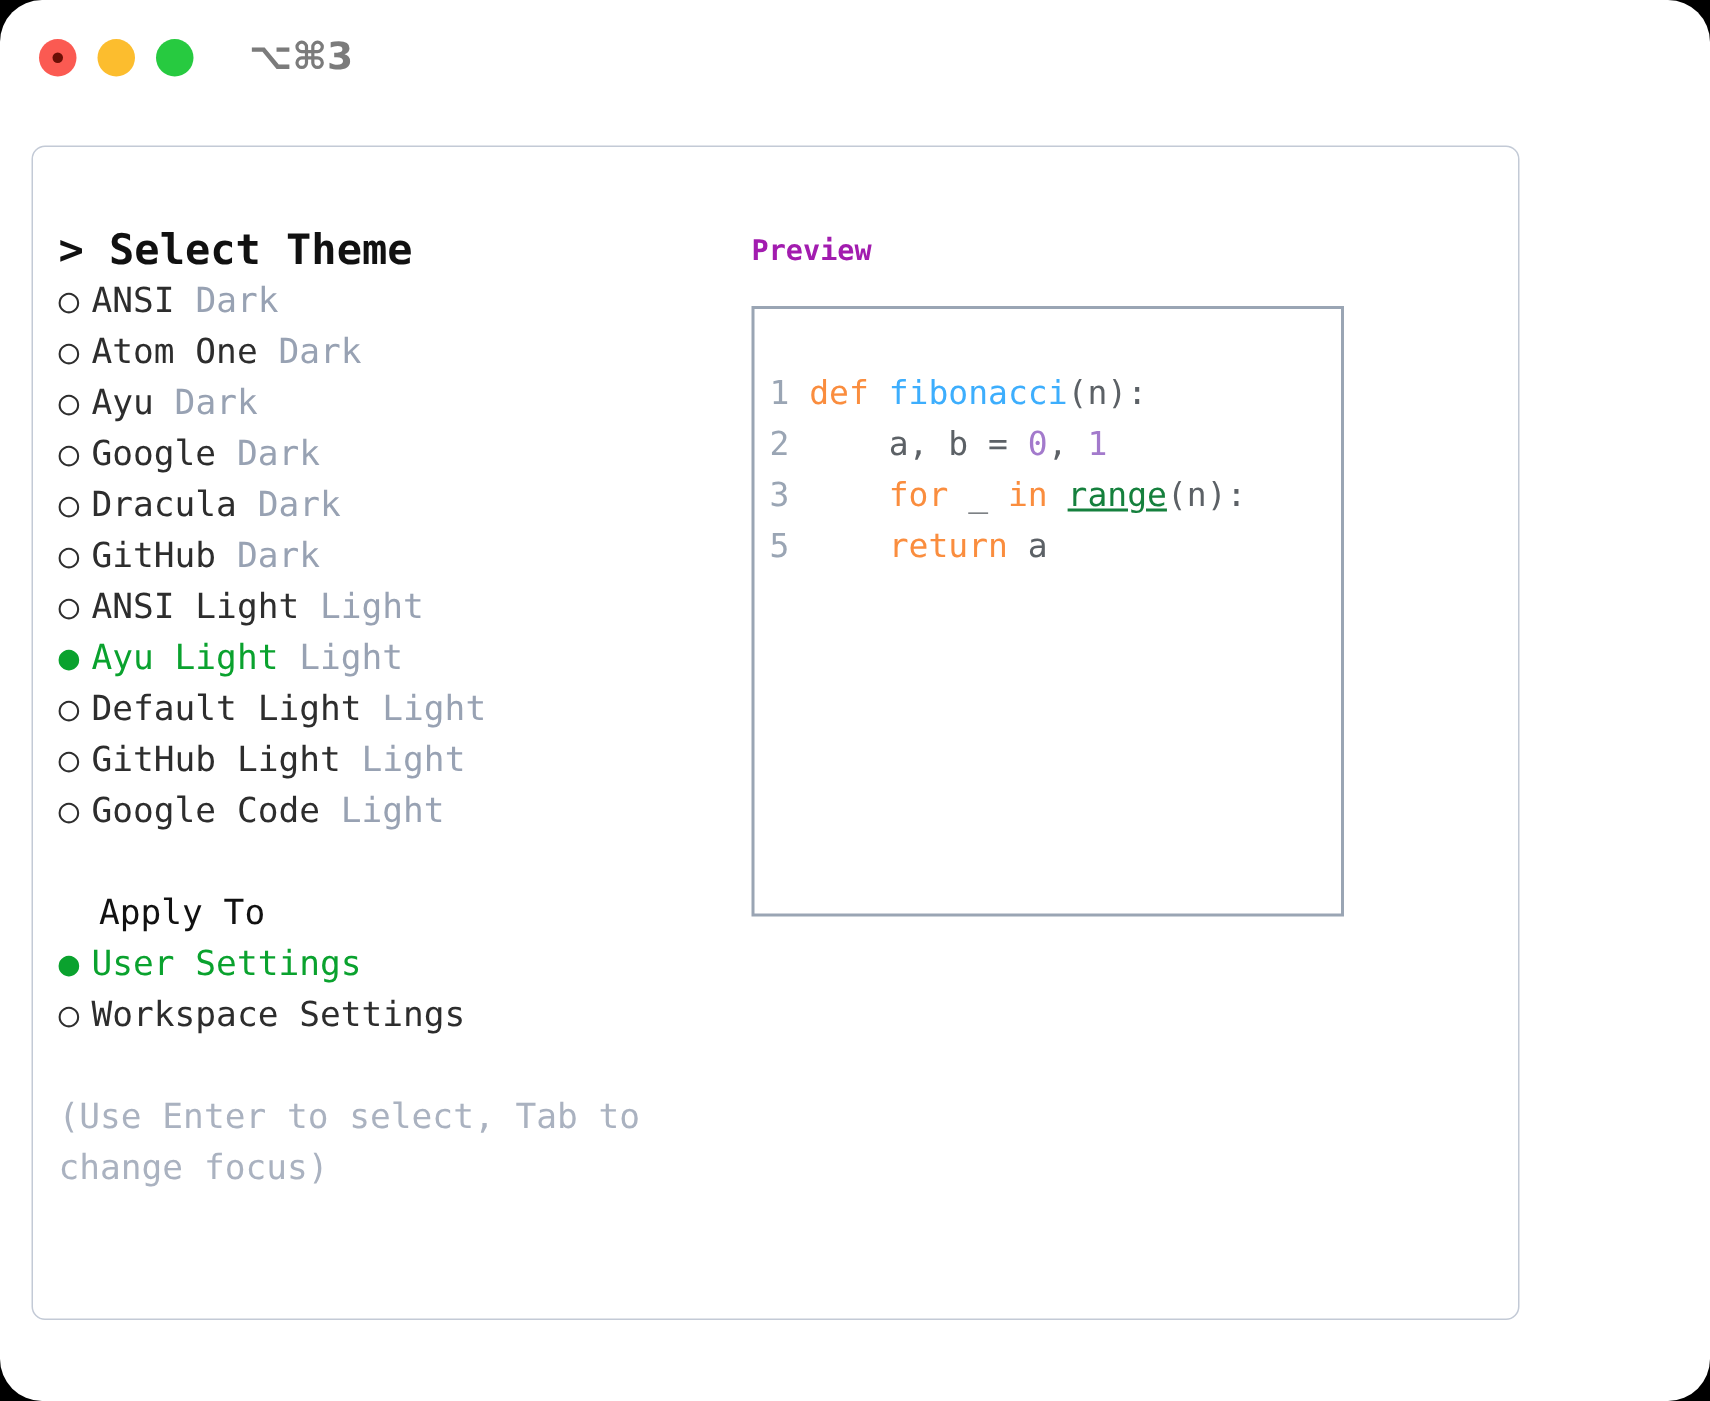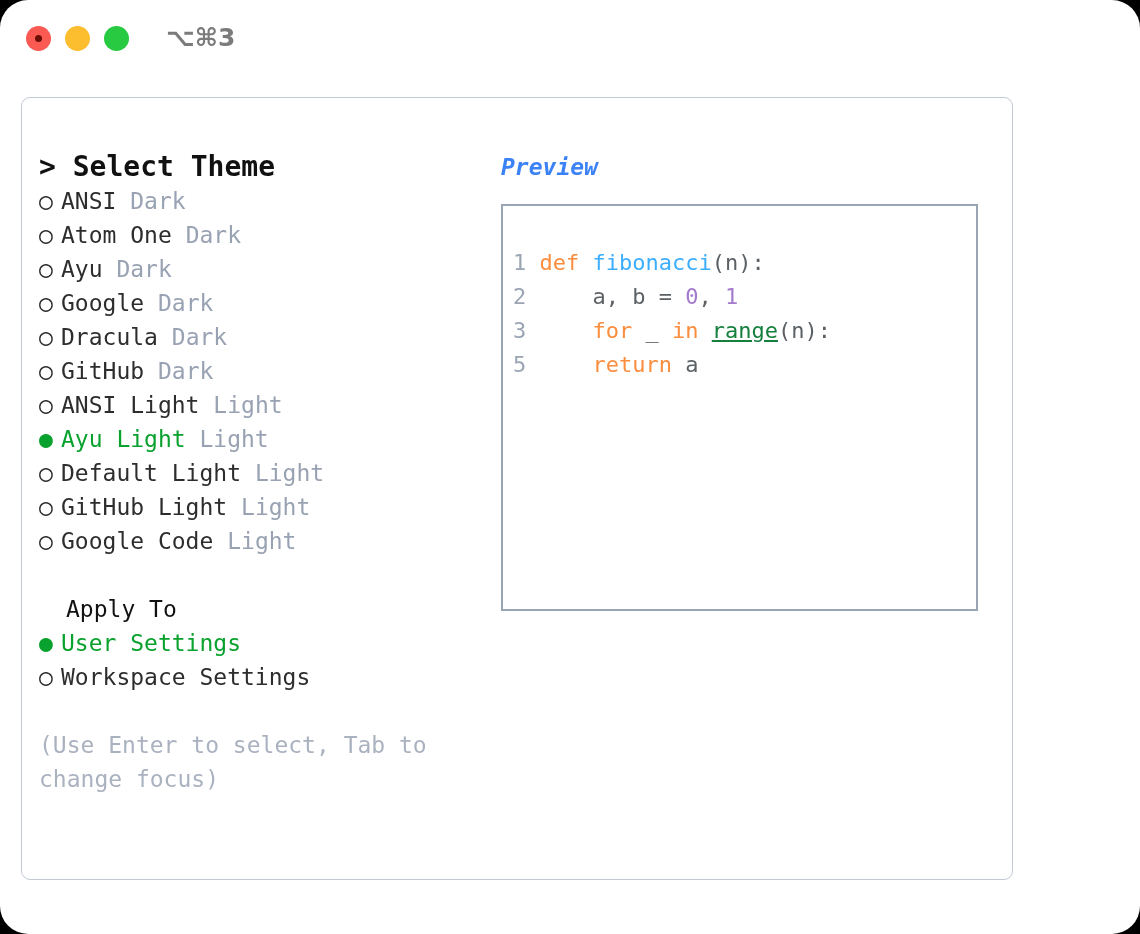--- a/index.html
+++ b/index.html
@@ -138,29 +138,28 @@
   }
 
   
   .right-col {
     position: absolute;
     left: 479px;
     top: 52px;
     width: 490px;
   }
   .preview-head {
-    font-size: 23px;
+    font-size: 19px;
     line-height: 34px;
     font-weight: bold;
-    color: #3b82f6;
-    font-style: italic;
+    color: #a21caf;
   }
   .preview-box {
     margin-top: 20px;
-    width: 477px;
+    width: 395px;
     height: 407px;
     border: 2px solid #9aa5b4;
     box-sizing: border-box;
     background: #ffffff;
     position: relative;
   }
   .code-area {
     position: absolute;
     left: 10px;
     top: 40px;

